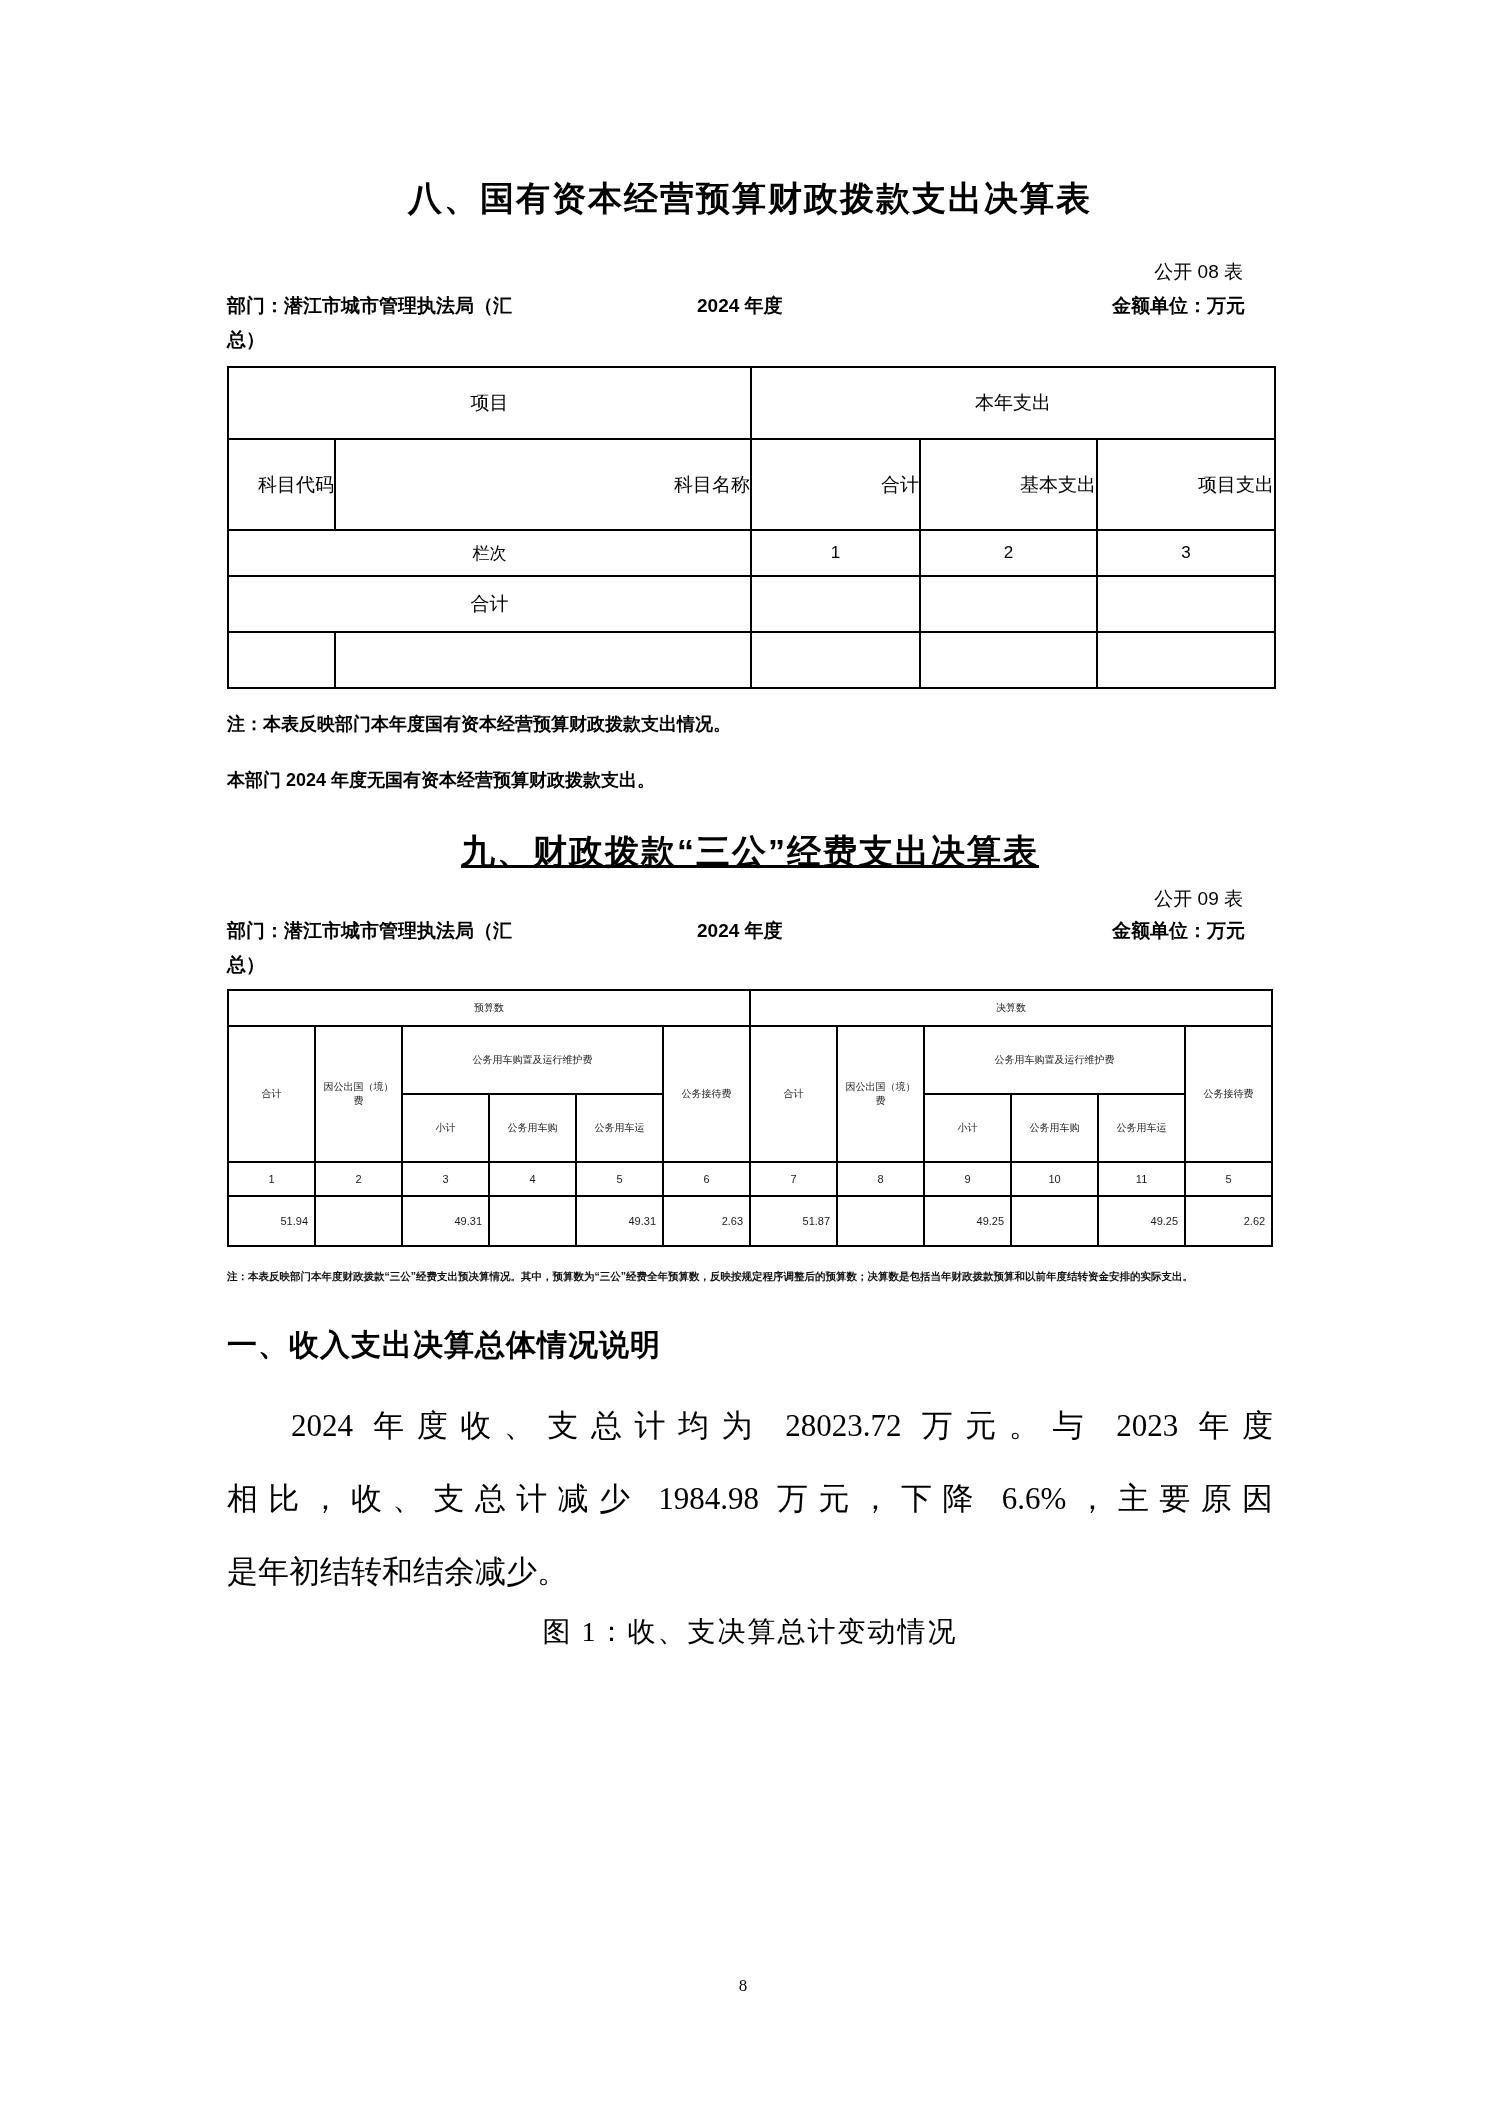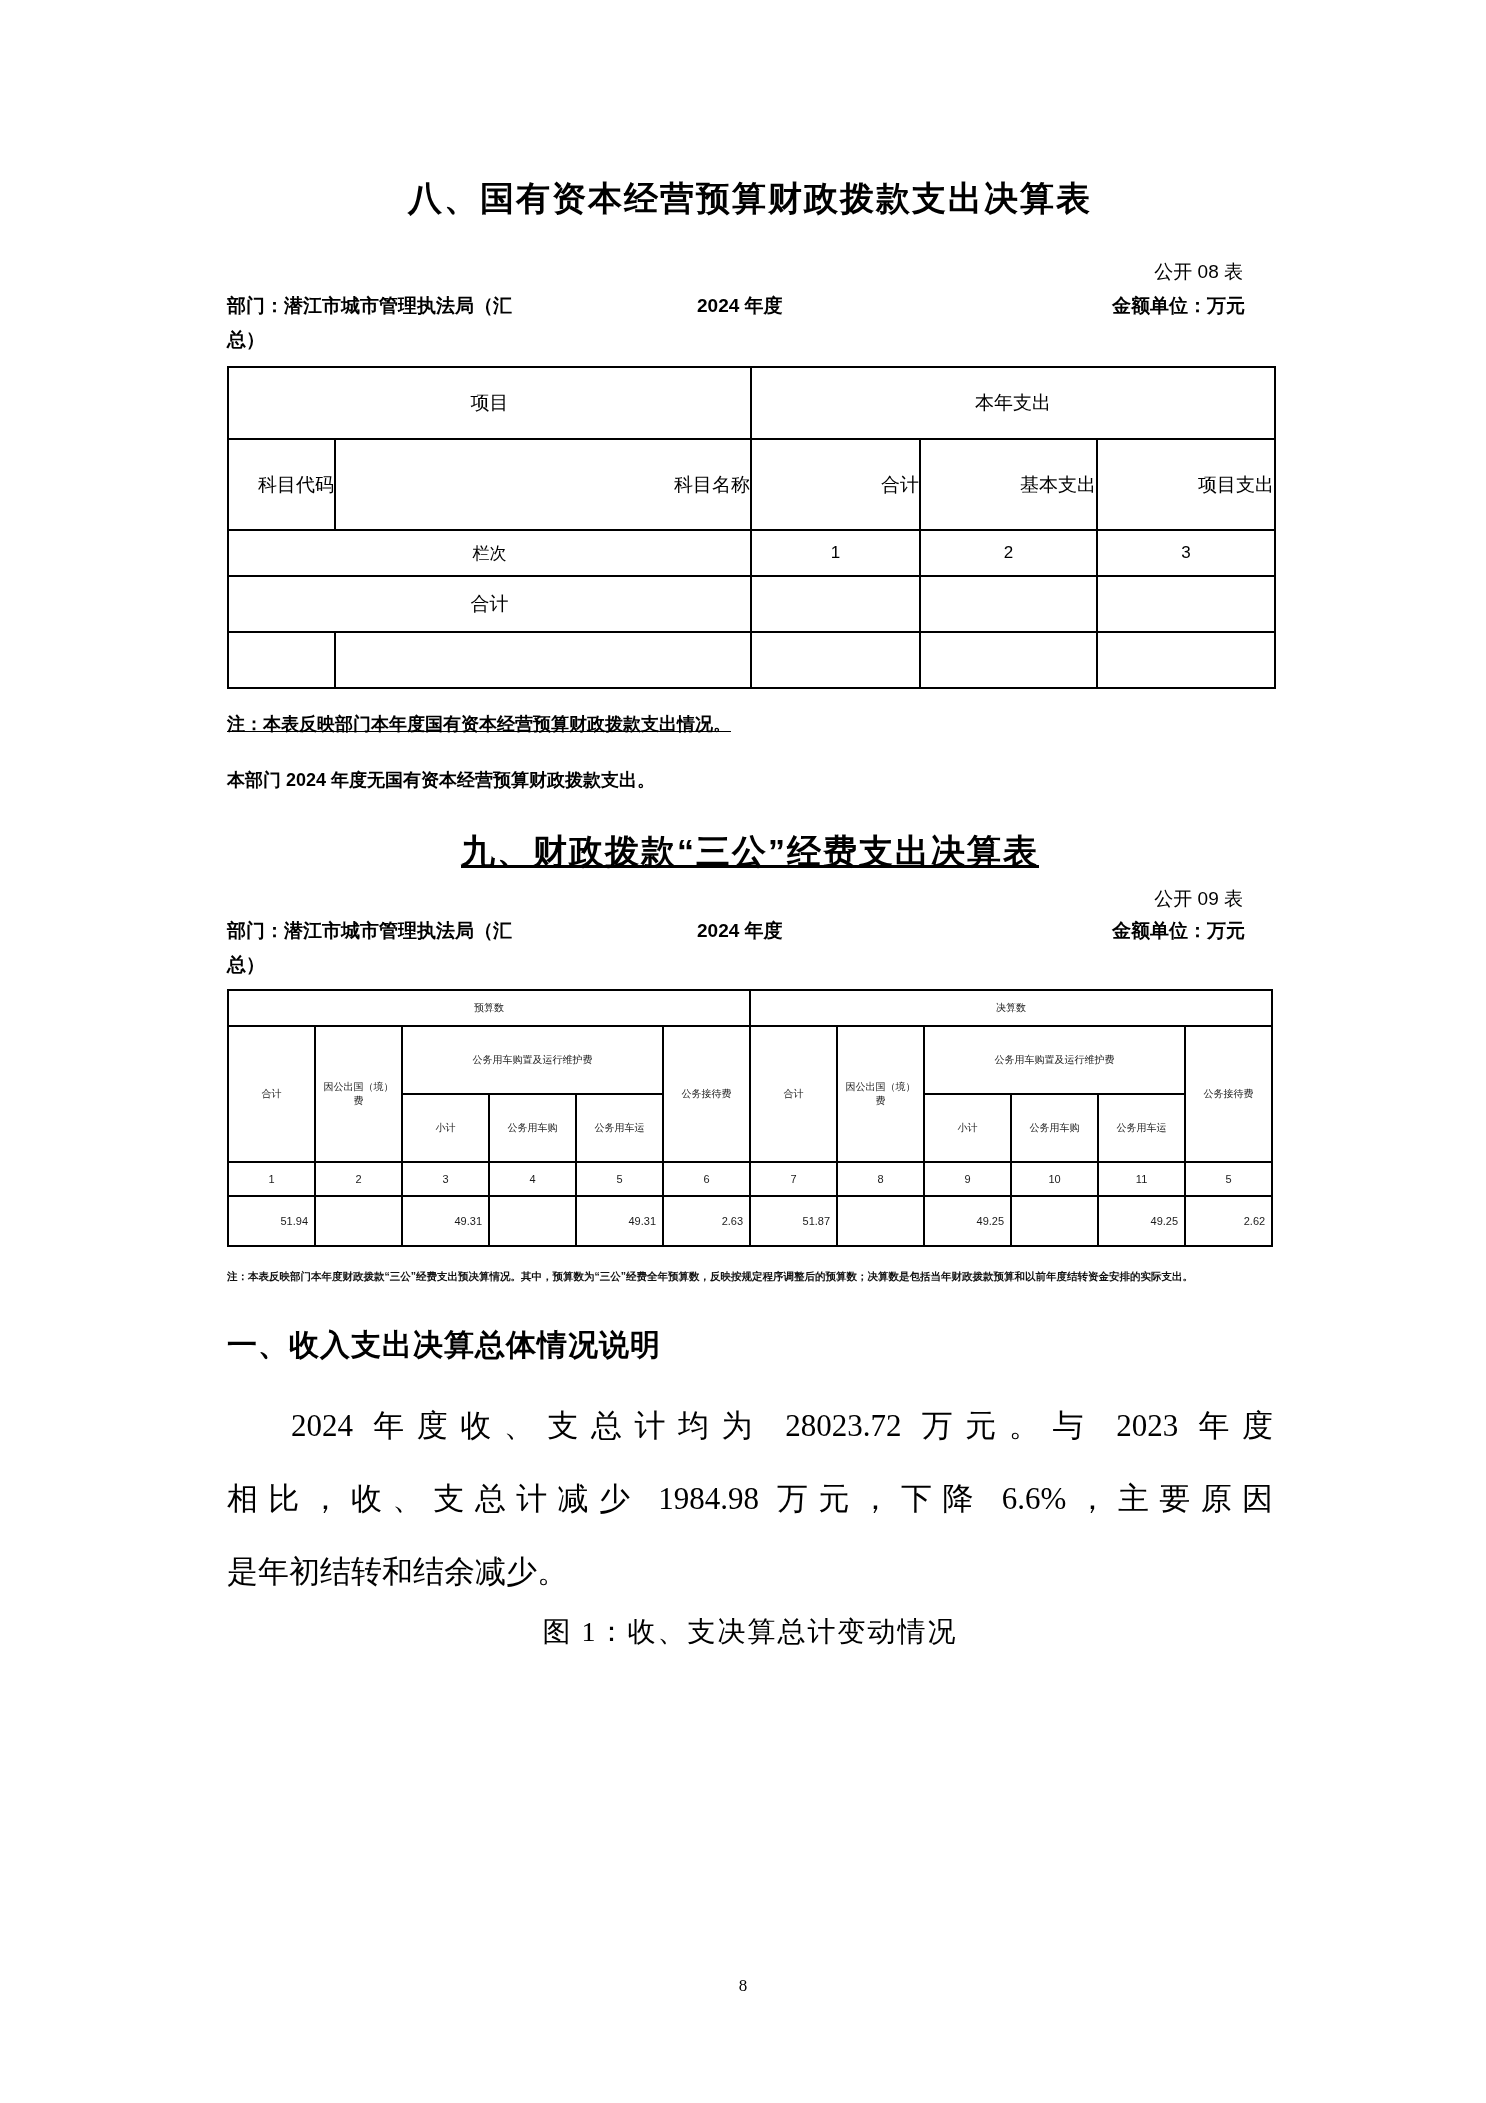--- a/index.html
+++ b/index.html
@@ -20,21 +20,21 @@
   table { border-collapse:collapse; table-layout:fixed; }
   td { border:2px solid #000; text-align:center; vertical-align:middle; overflow:hidden; }
 
   .t1 { margin-top:12px; width:1047px; font-size:19px; }
   .t1 .r1 td { height:72px; }
   .t1 .r2 td { height:91px;text-align:right; }
   .t1 .r3 td { height:46px; font-size:17px; }
   .t1 .r4 td { height:56px; }
   .t1 .r5 td { height:56px; }
 
-  .note { margin-top:22px; font-size:18px; font-weight:bold; line-height:26px;text-decoration:underline; }
+  .note { margin-top:22px; font-size:18px; font-weight:bold; line-height:26px; }
   .statement { margin-top:30px; font-size:18px; font-weight:bold; line-height:26px; }
 
   .doc-title2 { margin-top:32px; text-align:center; font-size:34px; font-weight:bold; line-height:52px; letter-spacing:2px;text-decoration:underline; }
   .table-label9 { margin-top:8px; }
   .dept-row9 { margin-top:4px; }
 
   .t2 { margin-top:10px; width:1044px; font-size:10px; color:#1b1b1b; }
   .t2 td { padding:1px 4px; }
   .t2 .rg td { height:36px; }
   .t2 .rh td { height:68px; }

